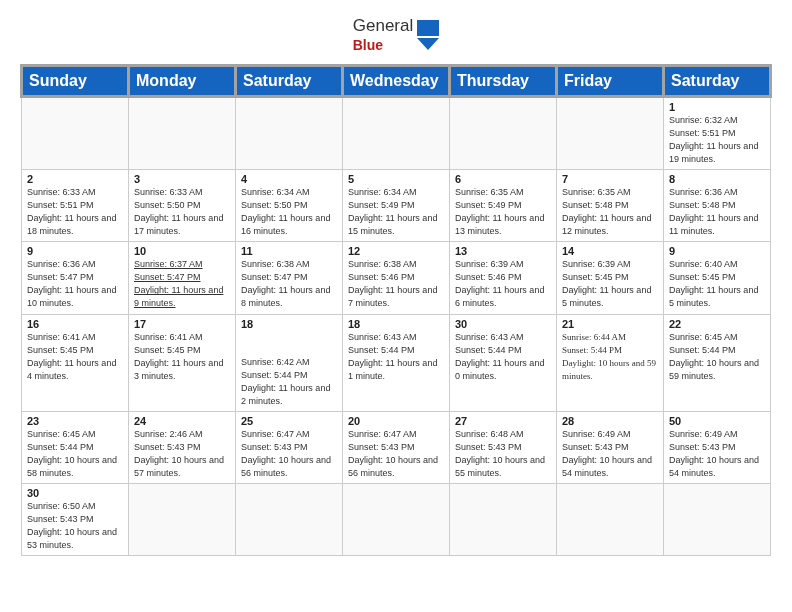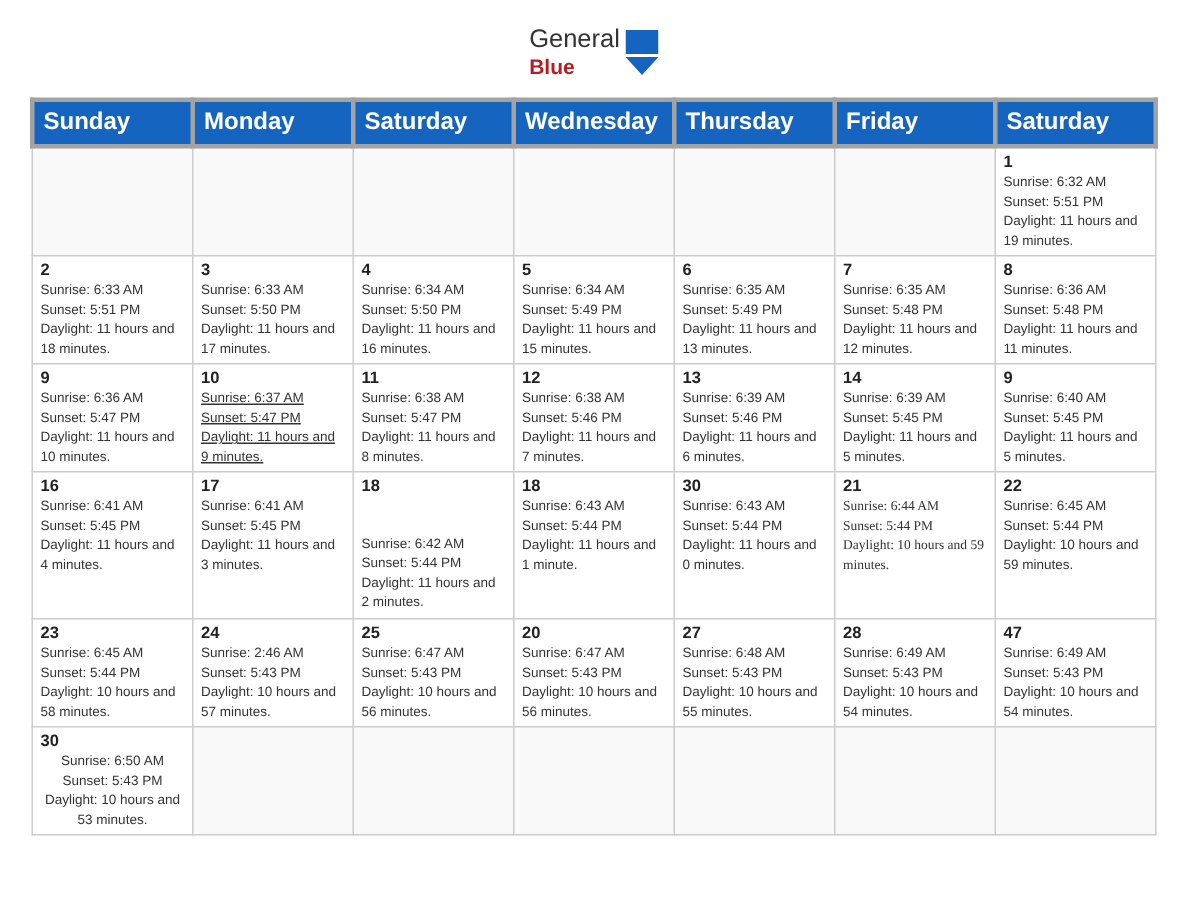--- a/index.html
+++ b/index.html
@@ -291,30 +291,30 @@
 Sunset: 5:43 PM
 Daylight: 10 hours and 55 minutes.</div>
           </td>
           <td>
             <span class="day-number">28</span>
             <div class="day-info" style="white-space: pre-line;">Sunrise: 6:49 AM
 Sunset: 5:43 PM
 Daylight: 10 hours and 54 minutes.</div>
           </td>
           <td>
-            <span class="day-number">47</span>
+            <span class="day-number">50</span>
             <div class="day-info" style="white-space: pre-line;">Sunrise: 6:49 AM
 Sunset: 5:43 PM
 Daylight: 10 hours and 54 minutes.</div>
           </td>
         </tr>
         <tr class="last-row">
           <td>
             <span class="day-number">30</span>
-            <div class="day-info" style="white-space: pre-line; text-align: center;">Sunrise: 6:50 AM
+            <div class="day-info" style="white-space: pre-line;">Sunrise: 6:50 AM
 Sunset: 5:43 PM
 Daylight: 10 hours and 53 minutes.</div>
           </td>
           <td class="empty"></td>
           <td class="empty"></td>
           <td class="empty"></td>
           <td class="empty"></td>
           <td class="empty"></td>
           <td class="empty"></td>
         </tr>

